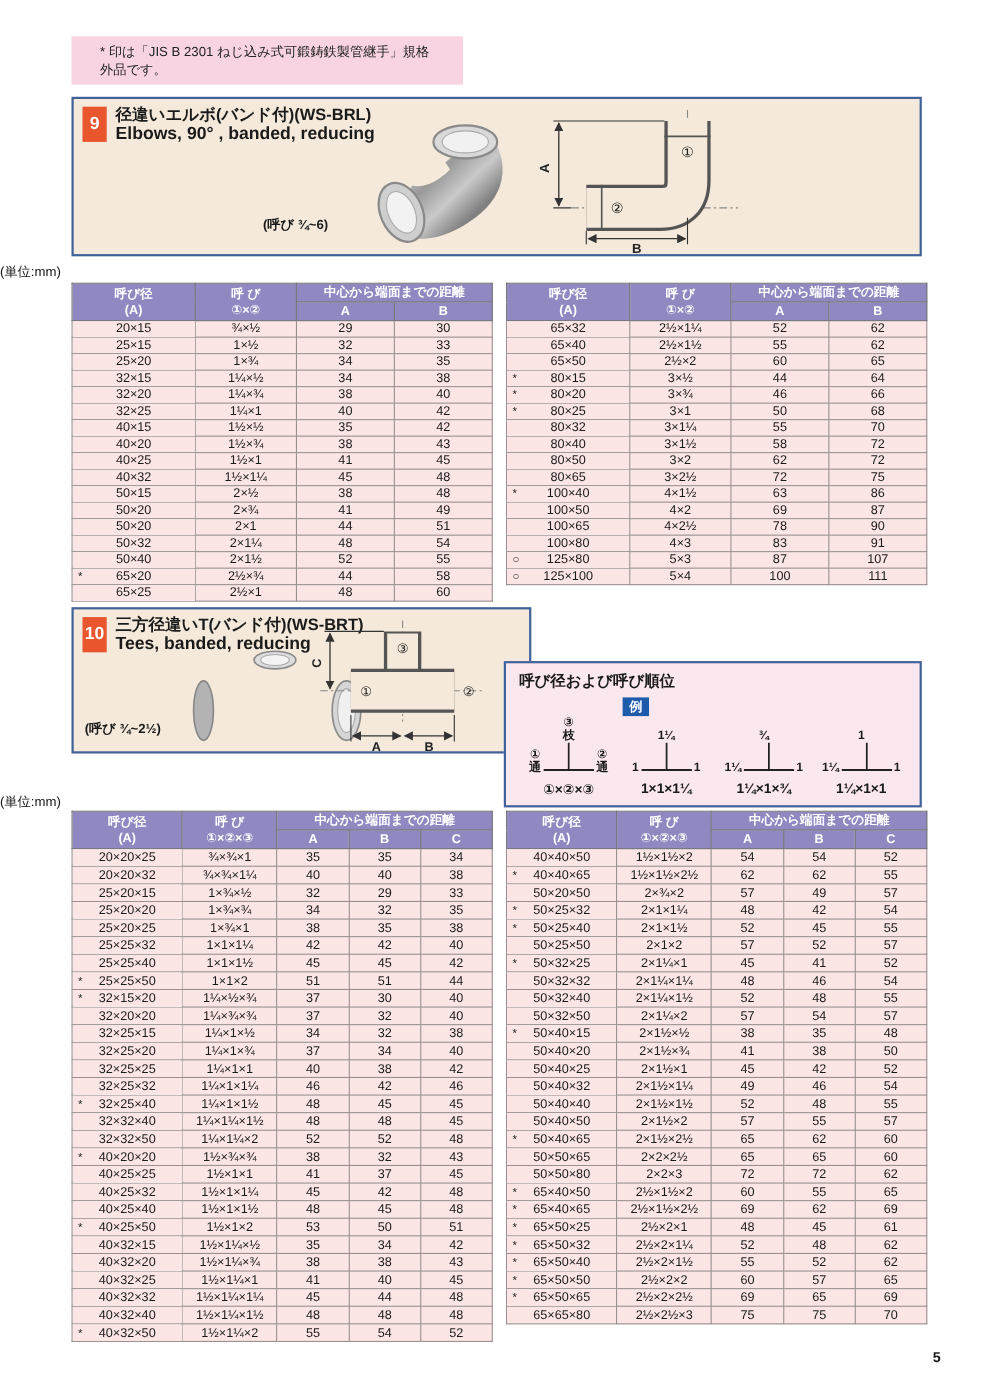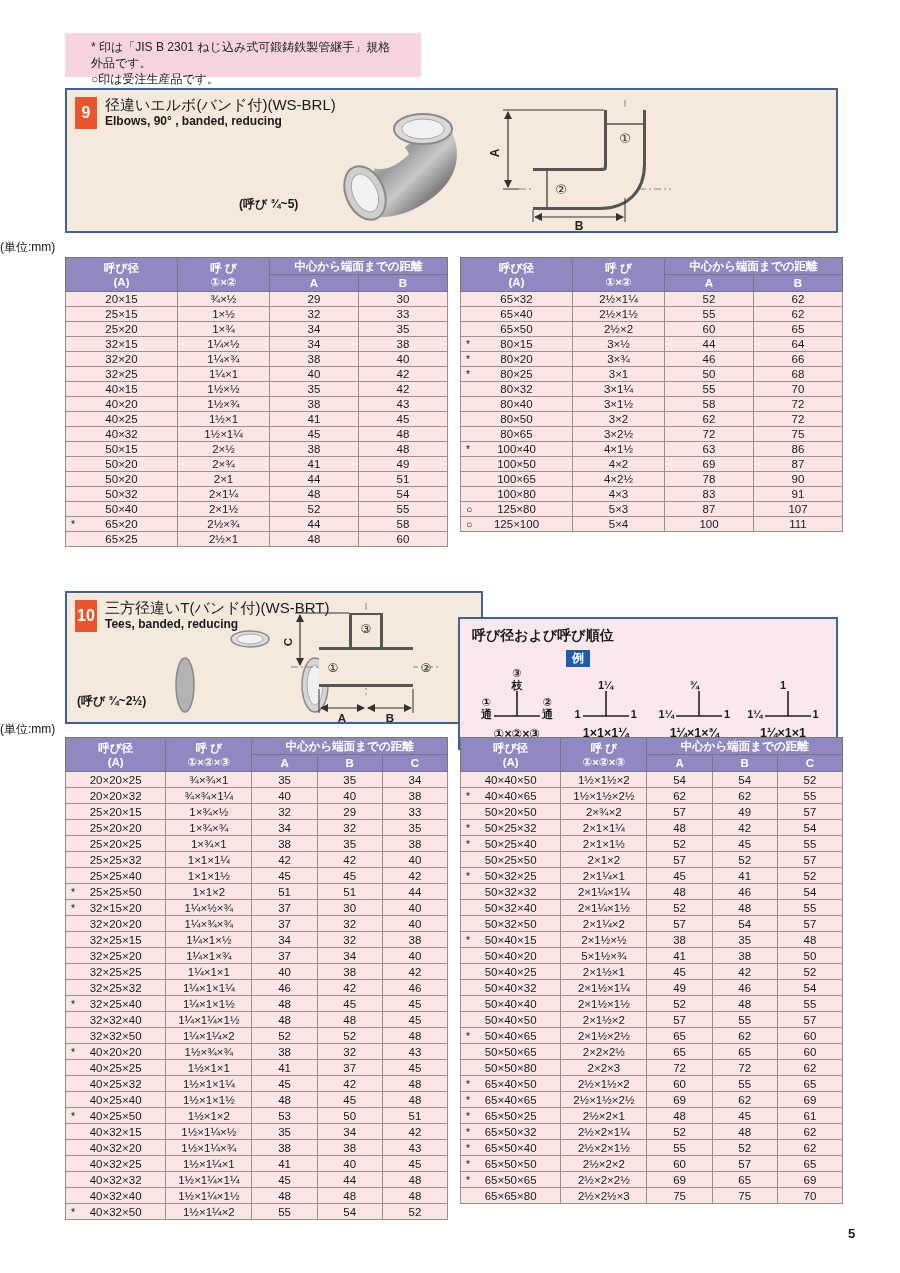--- a/index.html
+++ b/index.html
@@ -6,29 +6,29 @@
   #page{position:relative;width:900px;height:1273px;background:#ffffff;
         font-family:"Liberation Sans","DejaVu Sans",sans-serif;color:#1a1a1a;overflow:hidden;}
 
   
   .note-box{position:absolute;left:65px;top:33px;width:356px;height:44px;background:#f8d4e2;
             box-sizing:border-box;padding:6px 26px;font-size:12px;line-height:16px;color:#222;}
 
   
   .panel{position:absolute;background:#f4e9da;border:2px solid #40629b;box-sizing:border-box;}
   #panel9{left:65px;top:88px;width:773px;height:145px;}
-  #panel10{left:65px;top:591px;width:418px;height:133px;}
-  #panel-example{position:absolute;left:458px;top:617px;width:380px;height:133px;
+  #panel10{left:65px;top:552px;width:418px;height:133px;}
+  #panel-example{position:absolute;left:458px;top:601px;width:380px;height:133px;
                  background:#fbe8ee;border:2px solid #40629b;box-sizing:border-box;}
 
   .sec-badge{position:absolute;left:8px;top:7px;width:22px;height:32px;background:#e9552c;color:#fff;
              font-weight:bold;font-size:16px;display:flex;align-items:center;justify-content:center;}
   .sec-titles{position:absolute;left:38px;top:6px;}
-  .sec-title-jp{font-size:15px;font-weight:normal;line-height:18px;}
-  .sec-title-en{font-size:12px;font-weight:bold;line-height:15px;}
+  .sec-title-jp{font-size:15px;font-weight:bold;line-height:18px;}
+  .sec-title-en{font-size:16px;font-weight:bold;line-height:15px;}
   .size-range{position:absolute;font-size:12px;font-weight:bold;}
   #panel9 .size-range{left:172px;top:106px;}
   #panel10 .size-range{left:10px;top:100px;}
 
   #photo-elbow{position:absolute;left:238px;top:8px;}
   #diag-elbow{position:absolute;left:408px;top:4px;}
   #photo-tee{position:absolute;left:88px;top:30px;}
   #diag-tee{position:absolute;left:216px;top:2px;}
 
   
@@ -72,30 +72,29 @@
 
   svg text{font-family:"Liberation Sans","DejaVu Sans",sans-serif;}
 </style>
 </head>
 <body>
 
 <div id="page">
 
   <div class="note-box">
     <div>* 印は「JIS B 2301 ねじ込み式可鍛鋳鉄製管継手」規格外品です。</div>
-    <div>○印は受注生産品です。</div>
   </div>
 
   <div class="panel" id="panel9">
     <div class="sec-badge">9</div>
     <div class="sec-titles">
       <div class="sec-title-jp">径違いエルボ(バンド付)(WS-BRL)</div>
       <div class="sec-title-en">Elbows, 90° , banded, reducing</div>
     </div>
-    <div class="size-range">(呼び ¾~5)</div>
+    <div class="size-range">(呼び ¾~6)</div>
 
     <svg id="photo-elbow" width="180" height="130" viewBox="0 0 180 130">
       <defs>
         <linearGradient id="met1" x1="0" y1="0" x2="1" y2="1">
           <stop offset="0" stop-color="#e9e9e9"></stop>
             <stop offset="0.45" stop-color="#9a9a9a"></stop>
           <stop offset="0.72" stop-color="#c9c9c9"></stop>
             <stop offset="1" stop-color="#808080"></stop>
         </linearGradient>
       </defs>
@@ -830,21 +829,21 @@
         </tr>
         <tr class="group-start">
           <td class="c-size"><span class="mark">*</span><span>50×40×15</span></td>
           <td>2×1½×½</td>
           <td>38</td>
           <td>35</td>
           <td>48</td>
         </tr>
         <tr>
           <td class="c-size"><span class="mark"></span><span>50×40×20</span></td>
-          <td>5×1½×¾</td>
+          <td>2×1½×¾</td>
           <td>41</td>
           <td>38</td>
           <td>50</td>
         </tr>
         <tr>
           <td class="c-size"><span class="mark"></span><span>50×40×25</span></td>
           <td>2×1½×1</td>
           <td>45</td>
           <td>42</td>
           <td>52</td>

